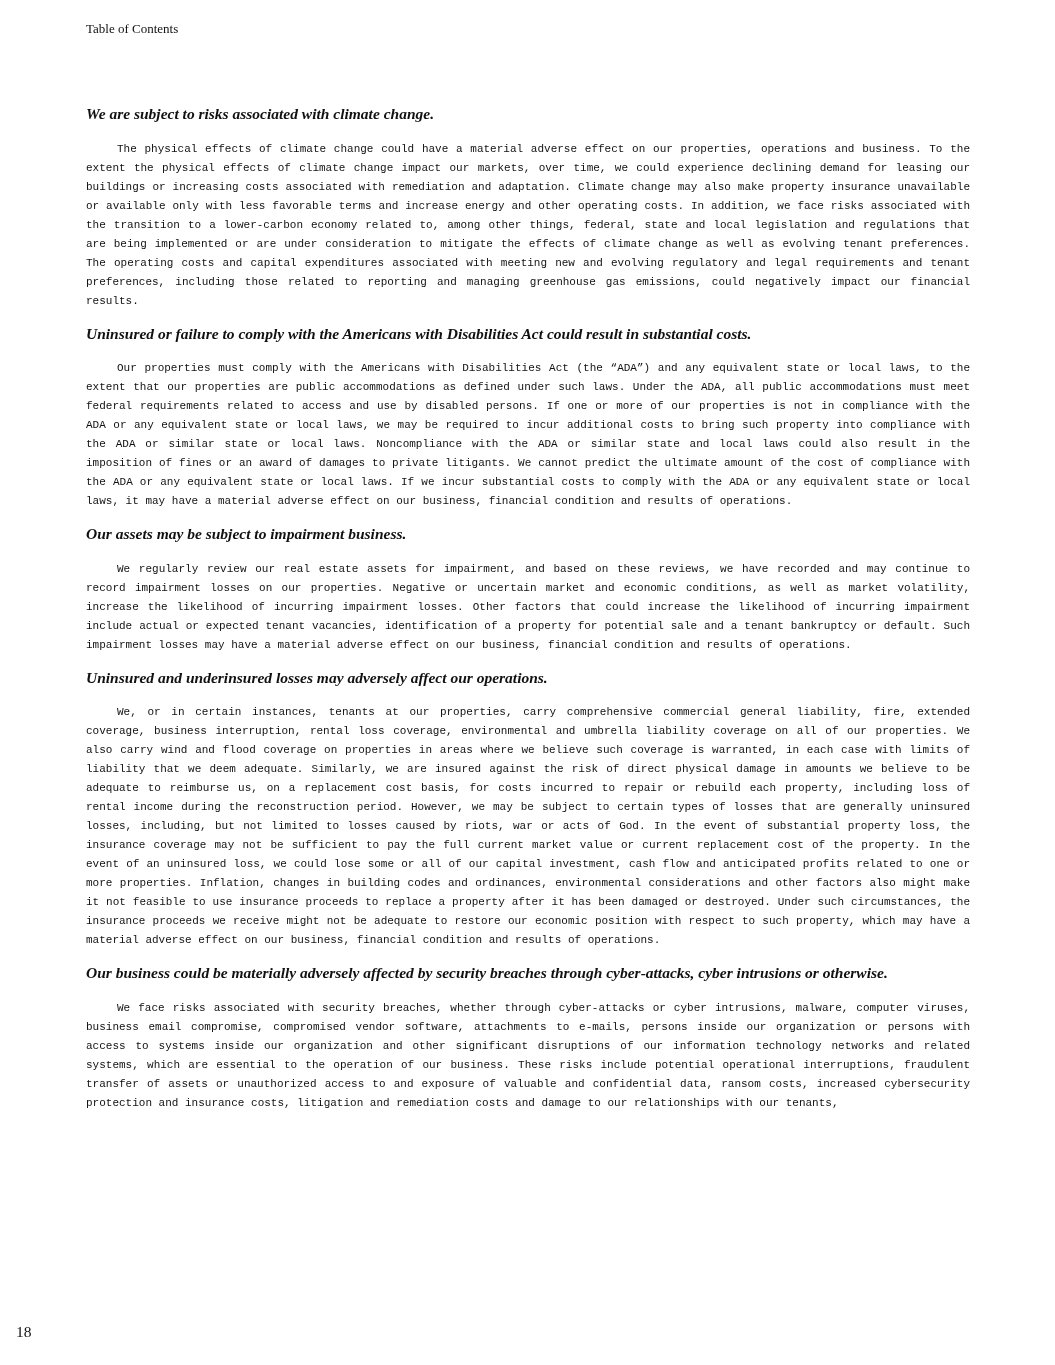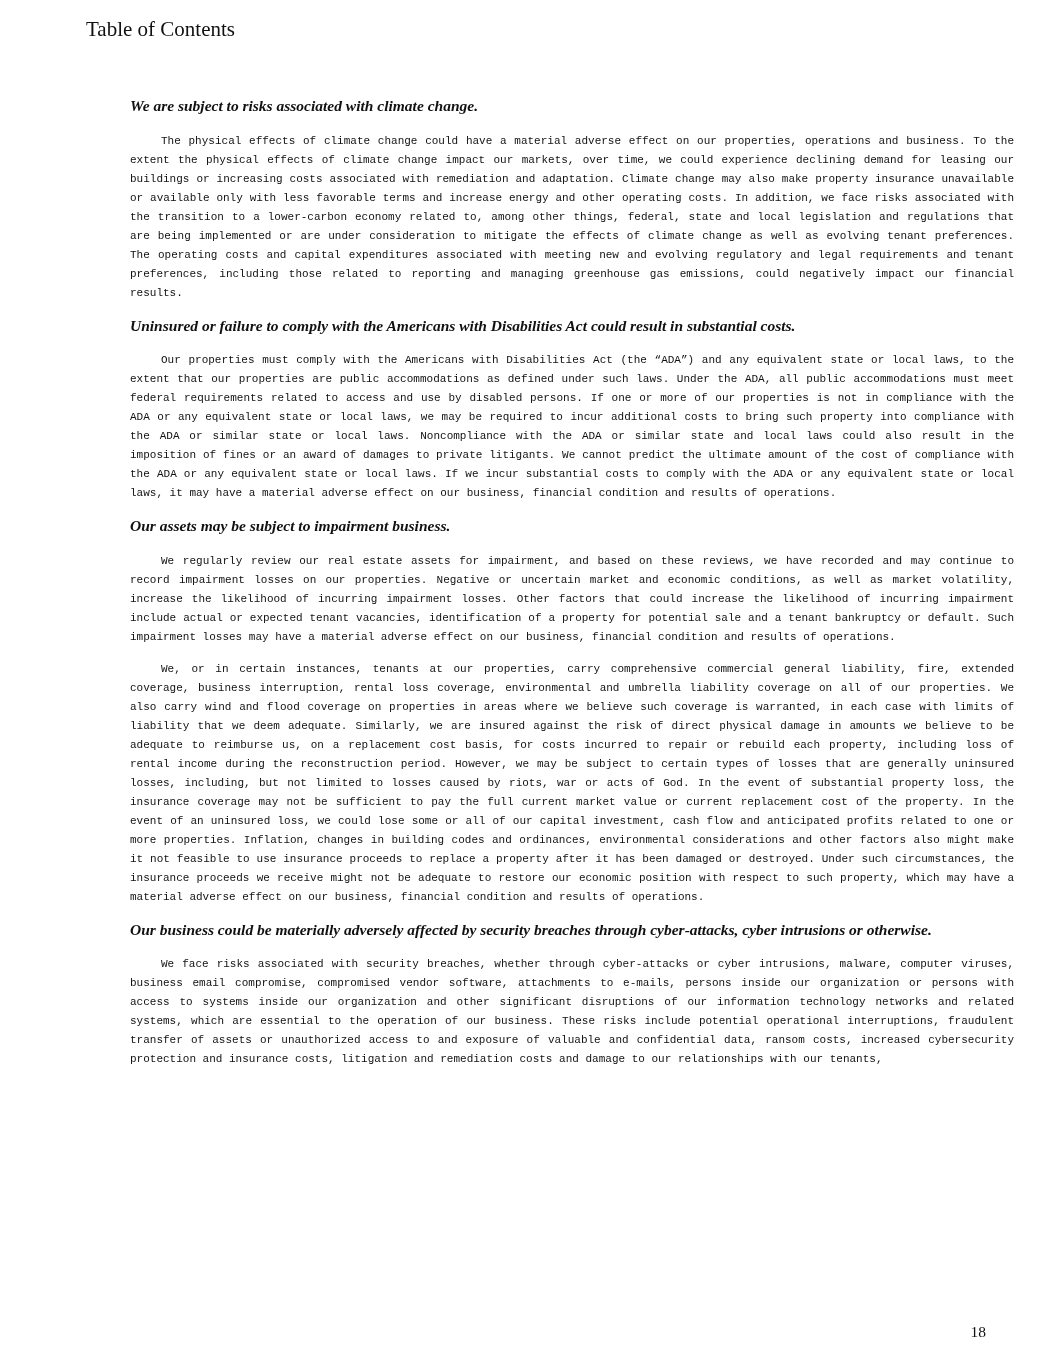--- a/index.html
+++ b/index.html
@@ -12,55 +12,54 @@
       height: 1365px;
       position: relative;
       overflow: hidden;
       font-family: "Liberation Serif", "DejaVu Serif", serif;
       color: #111111;
     }
     .toc-link {
       position: absolute;
       left: 86px;
       top: 19px;
-      font-size: 21px;
+      font-size: 13px;
       line-height: 20px;
       color: #111111;
       text-decoration: none;
       cursor: pointer;
     }
     .content {
       position: absolute;
       left: 86px;
-      top: 96px;
+      top: 104px;
       width: 884px;
-      margin-left: 44px;
     }
     .heading {
       font-weight: bold;
       font-style: italic;
       font-size: 15.5px;
       line-height: 20.6px;
       margin: 0 0 15px 0;
       text-align: justify;
     }
     .para {
       font-size: 11px;
       line-height: 19px;
       margin: 0 0 13px 0;
       text-align: justify;
       text-indent: 31px;
       font-family: Liberation Mono, monospace;
     }
     .page-number {
       position: absolute;
-      left: 4px;
+      left: 16px;
       width: 982px;
       top: 1322px;
-      text-align: right;
+      text-align: left;
       font-size: 15.5px;
       line-height: 20px;
     }
   </style>
 </head>
 <body>
 
 <a class="toc-link">Table of Contents</a>
 
 <div class="content">
@@ -70,20 +69,21 @@
   </div>
   <div class="section">
     <p class="heading">Uninsured or failure to comply with the Americans with Disabilities Act could result in substantial costs.</p>
     <p class="para">Our properties must comply with the Americans with Disabilities Act (the “ADA”) and any equivalent state or local laws, to the extent that our properties are public accommodations as defined under such laws. Under the ADA, all public accommodations must meet federal requirements related to access and use by disabled persons. If one or more of our properties is not in compliance with the ADA or any equivalent state or local laws, we may be required to incur additional costs to bring such property into compliance with the ADA or similar state or local laws. Noncompliance with the ADA or similar state and local laws could also result in the imposition of fines or an award of damages to private litigants. We cannot predict the ultimate amount of the cost of compliance with the ADA or any equivalent state or local laws. If we incur substantial costs to comply with the ADA or any equivalent state or local laws, it may have a material adverse effect on our business, financial condition and results of operations.</p>
   </div>
   <div class="section">
     <p class="heading">Our assets may be subject to impairment business.</p>
     <p class="para">We regularly review our real estate assets for impairment, and based on these reviews, we have recorded and may continue to record impairment losses on our properties. Negative or uncertain market and economic conditions, as well as market volatility, increase the likelihood of incurring impairment losses. Other factors that could increase the likelihood of incurring impairment include actual or expected tenant vacancies, identification of a property for potential sale and a tenant bankruptcy or default. Such impairment losses may have a material adverse effect on our business, financial condition and results of operations.</p>
   </div>
   <div class="section">
+    <p class="heading">Uninsured and underinsured losses may adversely affect our operations.</p>
     <p class="para">We, or in certain instances, tenants at our properties, carry comprehensive commercial general liability, fire, extended coverage, business interruption, rental loss coverage, environmental and umbrella liability coverage on all of our properties. We also carry wind and flood coverage on properties in areas where we believe such coverage is warranted, in each case with limits of liability that we deem adequate. Similarly, we are insured against the risk of direct physical damage in amounts we believe to be adequate to reimburse us, on a replacement cost basis, for costs incurred to repair or rebuild each property, including loss of rental income during the reconstruction period. However, we may be subject to certain types of losses that are generally uninsured losses, including, but not limited to losses caused by riots, war or acts of God. In the event of substantial property loss, the insurance coverage may not be sufficient to pay the full current market value or current replacement cost of the property. In the event of an uninsured loss, we could lose some or all of our capital investment, cash flow and anticipated profits related to one or more properties. Inflation, changes in building codes and ordinances, environmental considerations and other factors also might make it not feasible to use insurance proceeds to replace a property after it has been damaged or destroyed. Under such circumstances, the insurance proceeds we receive might not be adequate to restore our economic position with respect to such property, which may have a material adverse effect on our business, financial condition and results of operations.</p>
   </div>
   <div class="section">
     <p class="heading">Our business could be materially adversely affected by security breaches through cyber-attacks, cyber intrusions or otherwise.</p>
     <p class="para">We face risks associated with security breaches, whether through cyber-attacks or cyber intrusions, malware, computer viruses, business email compromise, compromised vendor software, attachments to e-mails, persons inside our organization or persons with access to systems inside our organization and other significant disruptions of our information technology networks and related systems, which are essential to the operation of our business. These risks include potential operational interruptions, fraudulent transfer of assets or unauthorized access to and exposure of valuable and confidential data, ransom costs, increased cybersecurity protection and insurance costs, litigation and remediation costs and damage to our relationships with our tenants,</p>
   </div>
 </div>
 
 <div class="page-number">18</div>
 

